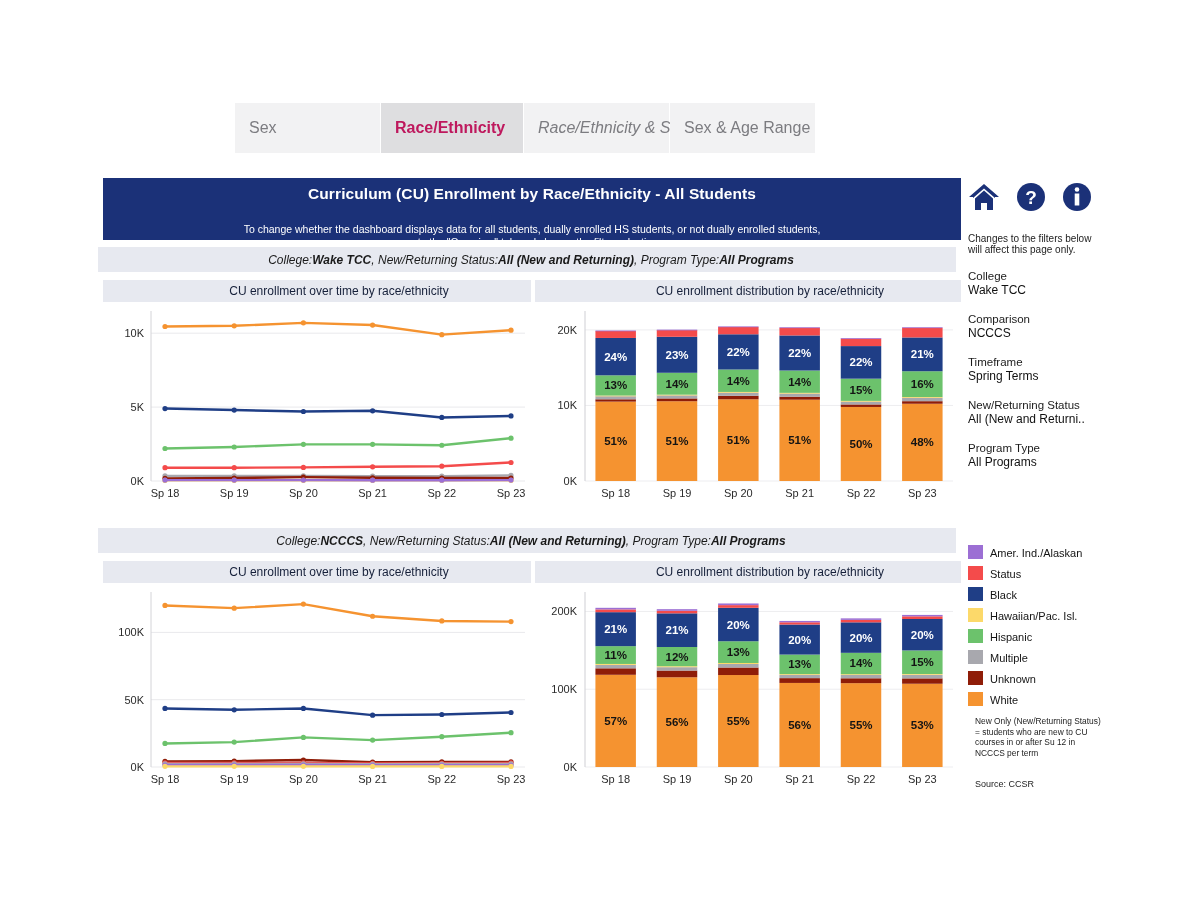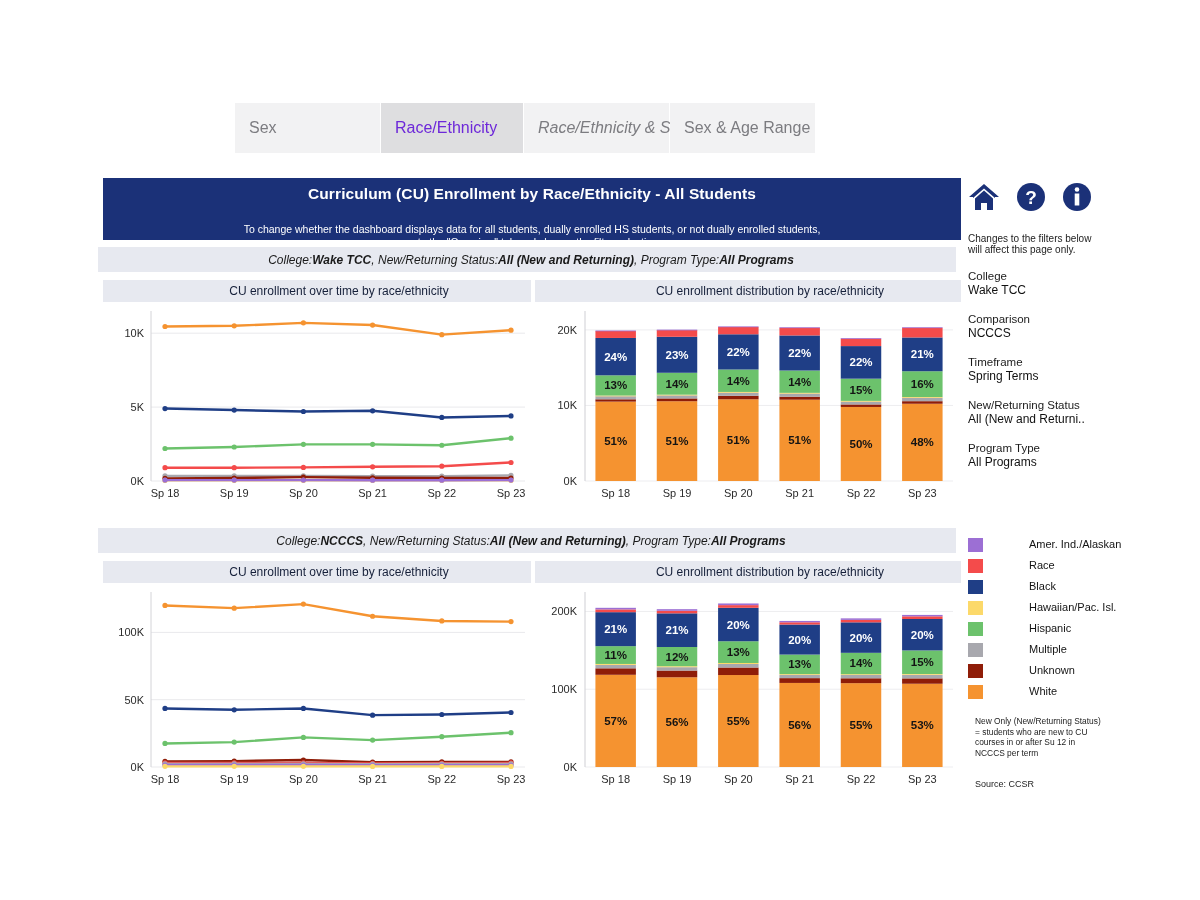--- a/index.html
+++ b/index.html
@@ -10,21 +10,21 @@
   }
   .stage{position:absolute;left:0;top:0;width:1200px;height:900px;}
 
   
   .tabs{position:absolute;left:235px;top:103px;display:flex;gap:1px;}
   .tab{
     height:50px;display:flex;align-items:center;padding:0 14px;
     background:#f2f2f3;color:#7c7c80;font-size:16px;white-space:nowrap;
     box-sizing:border-box;
   }
-  .tab.active{background:#dedee0;color:#6d28d9;font-weight:normal;}
+  .tab.active{background:#dedee0;color:#be185d;font-weight:bold;}
   .tab.t0{width:145px;}
   .tab.t1{width:142px;}
   .tab.t2{width:145px;font-style:italic;}
   .tab.t3{width:123px;}
   .tab.t4{width:145px;}
 
   
   .banner{
     position:absolute;left:103px;top:178px;width:858px;height:62px;
     background:#1b3178;color:#ffffff;text-align:center;box-sizing:border-box;
@@ -66,21 +66,21 @@
   .rail{position:absolute;left:968px;top:180px;width:135px;}
   .rail-icons{display:flex;gap:16px;align-items:center;height:38px;}
   .rail-note{
     font-size:10px;line-height:10.5px;color:#222;margin-top:16px;width:128px;
   }
   .filt{margin-top:14px;}
   .filt-label{font-size:11.5px;color:#1b1b1b;line-height:14px;}
   .filt-value{font-size:12px;color:#111;line-height:15px;}
 
   .legend{position:absolute;left:968px;top:538px;width:135px;}
-  .leg-row{display:flex;align-items:flex-start;height:21px;gap:39px;}
+  .leg-row{display:flex;align-items:flex-end;height:21px;}
   .leg-sw{width:15px;height:14px;margin-right:7px;flex:none;}
   .leg-txt{font-size:11px;color:#141414;white-space:nowrap;}
 
   .foot{position:absolute;left:975px;top:716px;width:128px;
         font-size:8.4px;line-height:10.5px;color:#222;}
   .src{position:absolute;left:975px;top:779px;font-size:9px;color:#222;}
 
   .tick{font-size:11px;fill:#2b2b2b;font-family:"Liberation Sans",sans-serif;}
   .xtick{font-size:11px;fill:#2b2b2b;font-family:"Liberation Sans",sans-serif;}
   .blab{font-size:11.5px;font-weight:bold;font-family:"Liberation Sans",sans-serif;}
@@ -494,21 +494,21 @@
     </div>
   </div>
 
   <div class="legend" id="legend-host">
       <div class="leg-row">
         <span class="leg-sw" style="background: rgb(156, 111, 212);"></span>
         <span class="leg-txt">Amer. Ind./Alaskan</span>
       </div>
       <div class="leg-row">
         <span class="leg-sw" style="background: rgb(244, 75, 75);"></span>
-        <span class="leg-txt">Race</span>
+        <span class="leg-txt">Status</span>
       </div>
       <div class="leg-row">
         <span class="leg-sw" style="background: rgb(31, 62, 134);"></span>
         <span class="leg-txt">Black</span>
       </div>
       <div class="leg-row">
         <span class="leg-sw" style="background: rgb(252, 217, 106);"></span>
         <span class="leg-txt">Hawaiian/Pac. Isl.</span>
       </div>
       <div class="leg-row">

